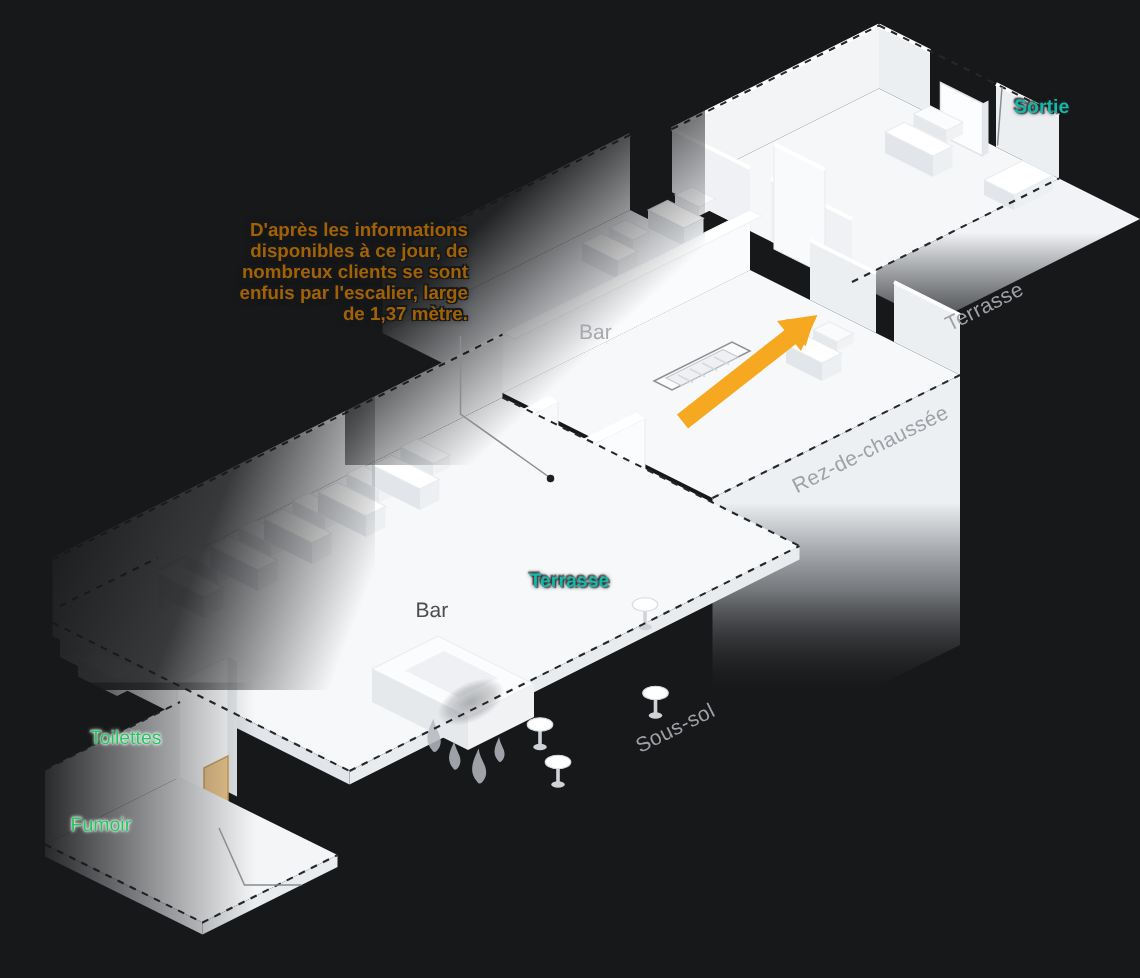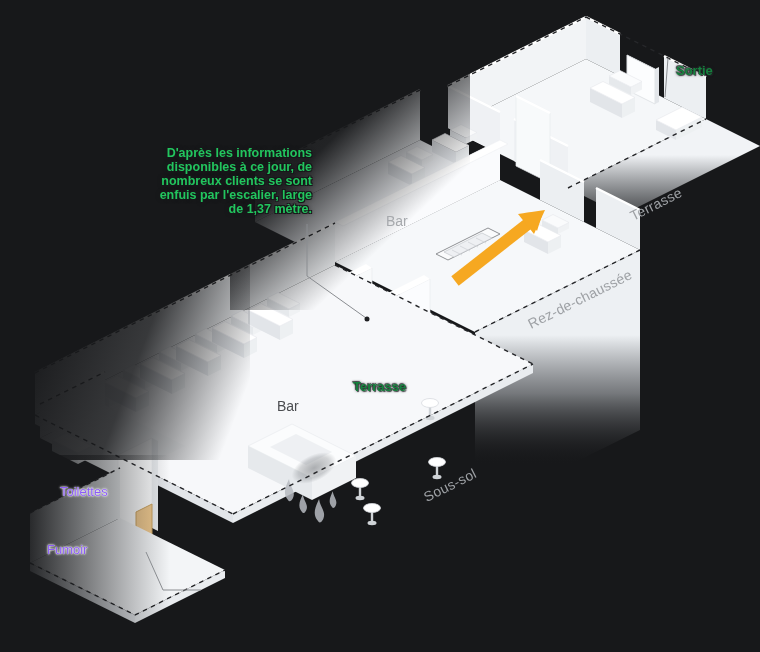--- a/index.html
+++ b/index.html
@@ -2,26 +2,26 @@
 <html><head>
 <meta charset="utf-8">
 <style>
   html,body{margin:0;padding:0;background:#17181a;}
   #stage{position:relative;width:760px;height:652px;background:#17181a;overflow:hidden;
          font-family:"Liberation Sans", sans-serif;}
   #stage svg{position:absolute;left:0;top:0;}
   .lbl{position:absolute;white-space:nowrap;pointer-events:none;}
   .floor-lbl{color:#9ea1a5;font-size:14px;font-weight:500;letter-spacing:.3px;
              transform:rotate(-26.5deg);transform-origin:center;text-align:center;}
-  .ann{position:absolute;color:#22c55e;font-weight:700;font-size:12.5px;line-height:14px;
+  .ann{position:absolute;color:#a16207;font-weight:700;font-size:12.5px;line-height:14px;
        white-space:normal;
        text-shadow:-1px -1px 0 #17181a,1px -1px 0 #17181a,-1px 1px 0 #17181a,1px 1px 0 #17181a,0 0 4px #17181a;}
-  .halo-dark{color:#15803d;font-size:13px;font-weight:600;
+  .halo-dark{color:#14b8a6;font-size:13px;font-weight:600;
        text-shadow:-1px -1px 1px rgba(35,37,40,.85),1px 1px 1px rgba(35,37,40,.85),0 0 3px rgba(35,37,40,.8);}
-  .halo-light{color:#8b5cf6;font-size:13px;font-weight:500;
+  .halo-light{color:#22c55e;font-size:13px;font-weight:500;
        text-shadow:0 0 3px #fff,0 0 2px #fff,0 0 1px #fff;}
   .room-dark{color:#4b4d50;font-size:14px;font-weight:500;}
   .room-light{color:#a6a9ad;font-size:14px;font-weight:500;}
 </style>
 </head>
 <body>
 
 <div id="stage">
 <svg width="760" height="652" viewBox="0 0 760 652">
   <defs>

